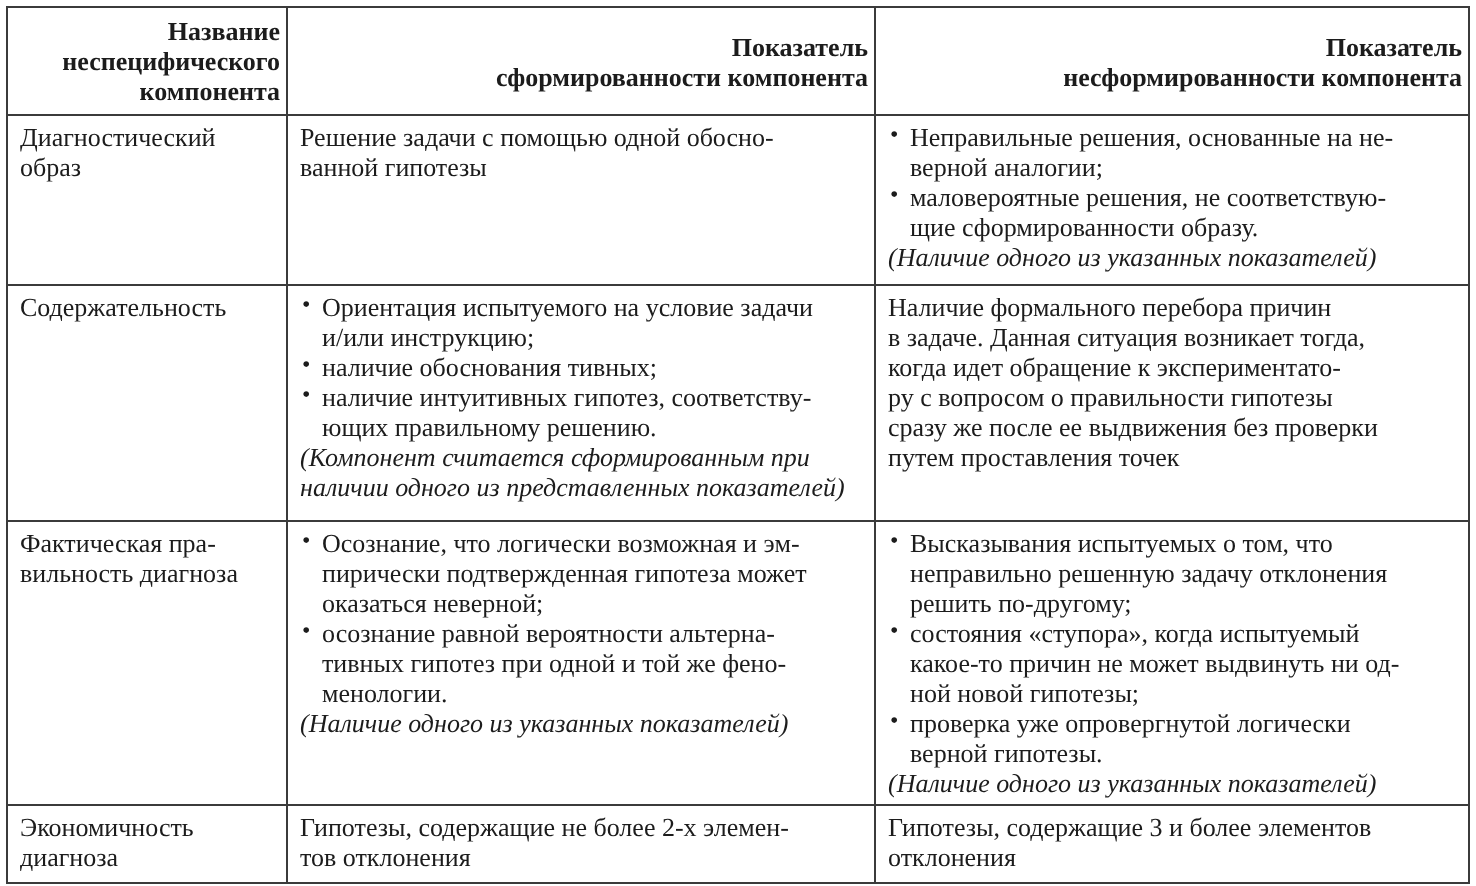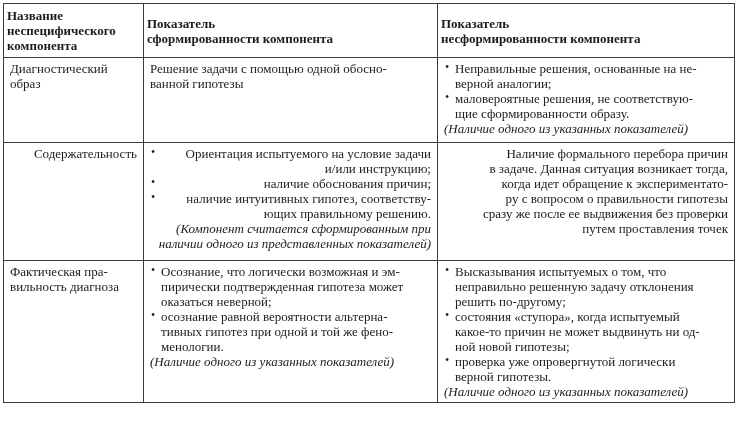--- a/index.html
+++ b/index.html
@@ -18,26 +18,26 @@
   col.c2 { width:294px; }
   col.c3 { width:297px; }
   th, td {
     border:1px solid #3b3b3b;
     vertical-align:top;
     padding:3px 6px 3px 6px;
     font-size:13px; line-height:15px;
     overflow:hidden;
   }
   th {
-    font-weight:bold; text-align:left; vertical-align:middle;
+    font-weight:bold; text-align:right; vertical-align:middle;
     padding:4px 3px; white-space:pre-line;
   }
   tr.hdr    { height:50px; }
   tr.row-1  { height:85px; }
-  tr.row-2  { height:118px;text-align:right; }
+  tr.row-2  { height:118px; }
   tr.row-3  { height:140px; }
   tr.row-4  { height:39px; }
   .pre  { white-space:pre-line; }
   ul.blist { margin:0; padding:0; list-style:none; }
   li.bullet {
     position:relative; padding-left:11px;
     white-space:pre-line;
   }
   li.bullet::before {
     content:"\2022";
@@ -85,21 +85,21 @@
         <div class="note">(Наличие одного из указанных показателей)</div>
       </td>
     </tr>
 
     <tr class="row-2">
       <td class="pre">Содержательность</td>
       <td>
         <ul class="blist">
           <li class="bullet">Ориентация испытуемого на условие задачи
 и/или инструкцию;</li>
-          <li class="bullet">наличие обоснования причин;</li>
+          <li class="bullet">наличие обоснования тивных;</li>
           <li class="bullet">наличие интуитивных гипотез, соответству-
 ющих правильному решению.</li>
         </ul>
         <div class="note">(Компонент считается сформированным при
 наличии одного из представленных показателей)</div>
       </td>
       <td>
         <div class="pre">Наличие формального перебора причин
 в задаче. Данная ситуация возникает тогда,
 когда идет обращение к экспериментато-
@@ -131,15 +131,27 @@
           <li class="bullet">состояния «ступора», когда испытуемый
 какое-то причин не может выдвинуть ни од-
 ной новой гипотезы;</li>
           <li class="bullet">проверка уже опровергнутой логически
 верной гипотезы.</li>
         </ul>
         <div class="note">(Наличие одного из указанных показателей)</div>
       </td>
     </tr>
 
+    <tr class="row-4">
+      <td class="pre">Экономичность
+диагноза</td>
+      <td>
+        <div class="pre">Гипотезы, содержащие не более 2-х элемен-
+тов отклонения</div>
+      </td>
+      <td>
+        <div class="pre">Гипотезы, содержащие 3 и более элементов
+отклонения</div>
+      </td>
+    </tr>
 
   </tbody>
 </table>
 
 </body></html>

